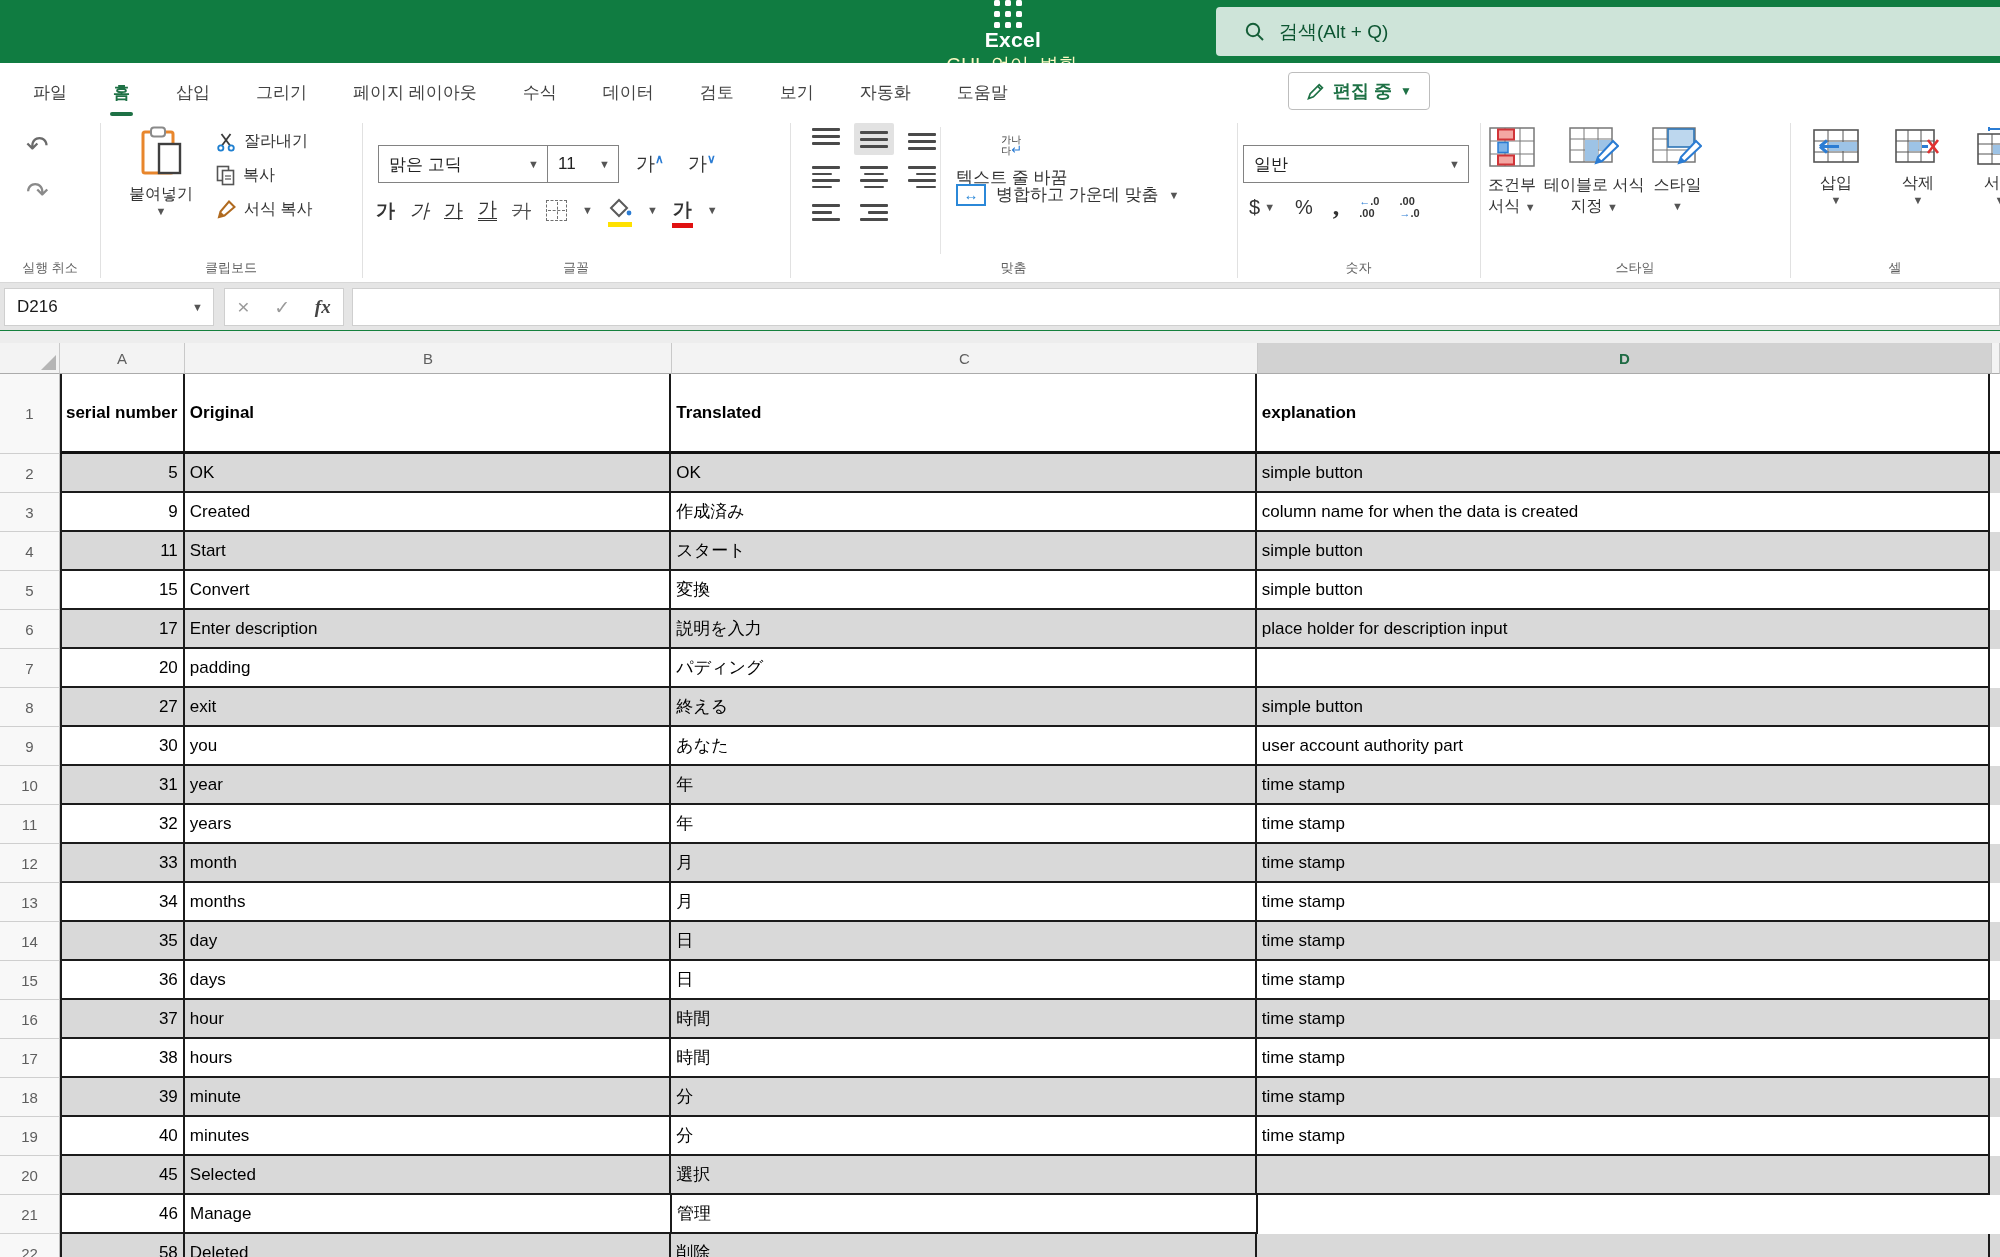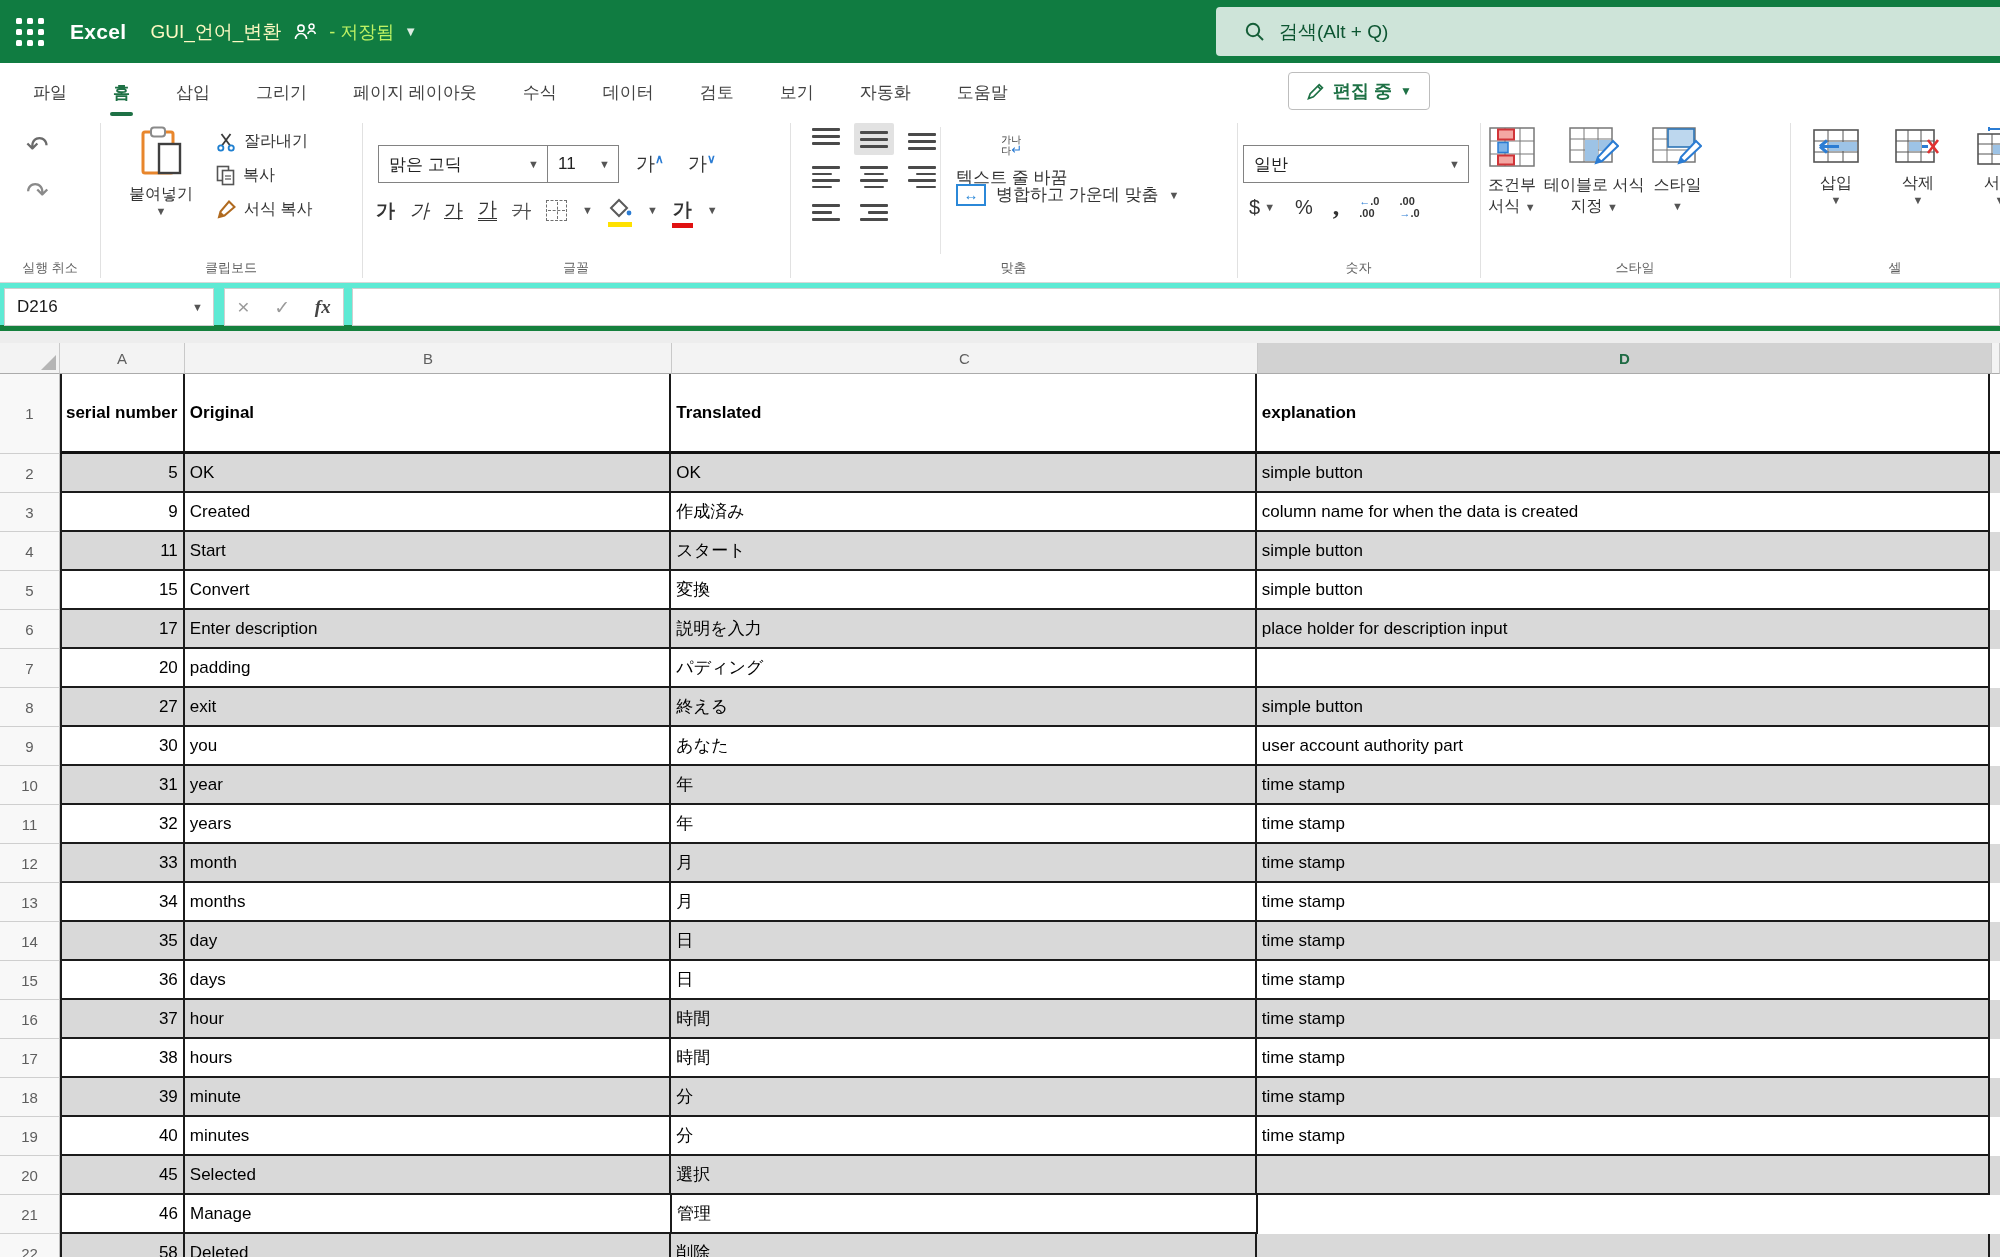--- a/index.html
+++ b/index.html
@@ -1,21 +1,21 @@
 <!DOCTYPE html>
 <html><head>
 <meta charset="utf-8">
 <style>
   html,body{margin:0;padding:0;background:#fff;}
   .screen{position:relative;width:2000px;height:1257px;overflow:hidden;background:#fff;
           font-family:"Liberation Sans",sans-serif;color:#222;}
 
   
   .titlebar{position:absolute;left:0;top:0;width:100%;height:63px;background:#107C41;
-            display:flex;align-items:center;}
+            display:flex;align-items:center;flex-direction:column;}
   .waffle{margin-left:16px;display:grid;grid-template-columns:repeat(3,6px);grid-template-rows:repeat(3,6px);gap:5px;cursor:pointer;}
   .waffle i{background:#fff;border-radius:1.5px;}
   .app-name{margin-left:26px;color:#fff;font-size:21px;font-weight:bold;letter-spacing:.3px;}
   .file-name{margin-left:24px;color:#fef9c3;font-size:19px;}
   .people{margin-left:12px;display:flex;align-items:center;}
   .saved{margin-left:10px;color:#bef264;font-size:18px;}
   .tb-chev{margin-left:10px;color:#DCEDE3;font-size:13px;}
   .searchbox{position:absolute;left:1216px;top:7px;right:0;height:49px;background:#CEE4D9;
              border-radius:4px 0 0 4px;display:flex;align-items:center;cursor:text;}
   .searchbox .mag{margin-left:28px;display:flex;}
@@ -95,22 +95,22 @@
 
   .stylebtns{position:absolute;left:8px;top:6px;display:flex;gap:8px;}
   .stylebtn{display:flex;flex-direction:column;align-items:center;cursor:pointer;}
   .stylebtn .l1{font-size:16px;color:#333;margin-top:8px;white-space:nowrap;}
   .stylebtn .l2{font-size:16px;color:#333;white-space:nowrap;}
   .cellbtns{position:absolute;left:14px;top:6px;display:flex;gap:18px;}
   .cellbtn{display:flex;flex-direction:column;align-items:center;cursor:pointer;width:64px;}
   .cellbtn .l1{font-size:16px;color:#333;margin-top:8px;white-space:nowrap;}
 
   
-  .fbar{position:absolute;left:0;top:283px;width:100%;height:48px;background:#5eead4;
-        border-bottom:6px solid #15803d;box-sizing:border-box;}
+  .fbar{position:absolute;left:0;top:283px;width:100%;height:48px;background:#e5e5e5;
+        border-bottom:1px solid #15803d;box-sizing:border-box;}
   .namebox{position:absolute;left:4px;top:5px;width:210px;height:38px;border:1px solid #CFCFCF;background:#fff;
            display:flex;align-items:center;box-sizing:border-box;cursor:pointer;}
   .namebox .nb{flex:1;padding-left:12px;font-size:17px;color:#1a1a1a;}
   .fxbox{position:absolute;left:224px;top:5px;width:120px;height:38px;border:1px solid #CFCFCF;background:#fff;
          display:flex;align-items:center;justify-content:space-around;box-sizing:border-box;}
   .fxbox .x{color:#9a9a9a;font-size:21px;cursor:pointer;}
   .fxbox .ok{color:#9a9a9a;font-size:19px;cursor:pointer;}
   .fxbox .fx{color:#444;font-size:19px;font-style:italic;font-family:"Liberation Serif",serif;font-weight:bold;cursor:pointer;}
   .formulafield{position:absolute;left:352px;top:5px;right:0;height:38px;border:1px solid #CFCFCF;background:#fff;
                 box-sizing:border-box;display:flex;align-items:center;padding-left:10px;font-size:16px;cursor:text;}

